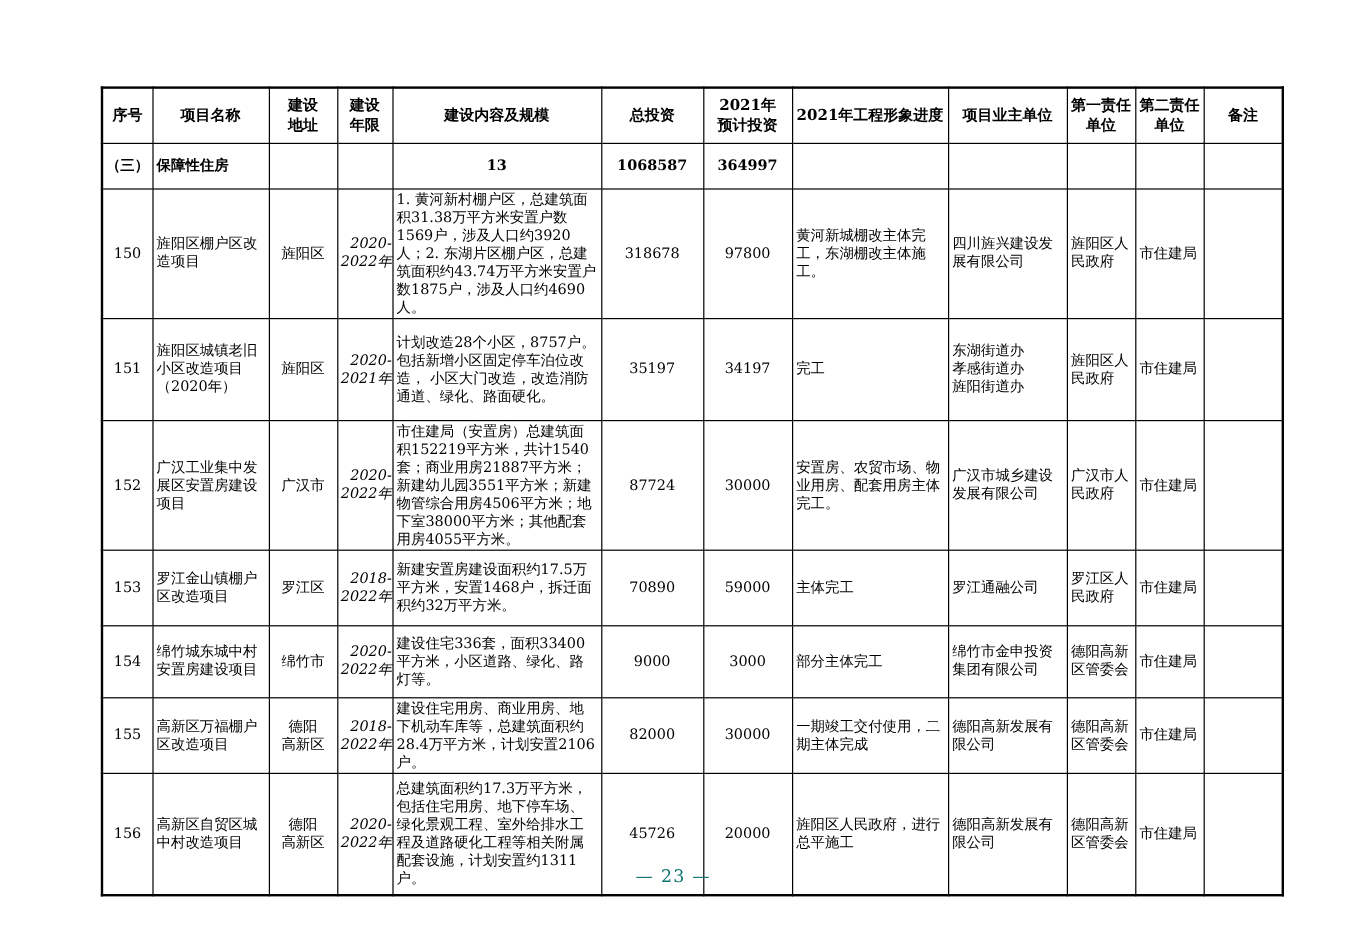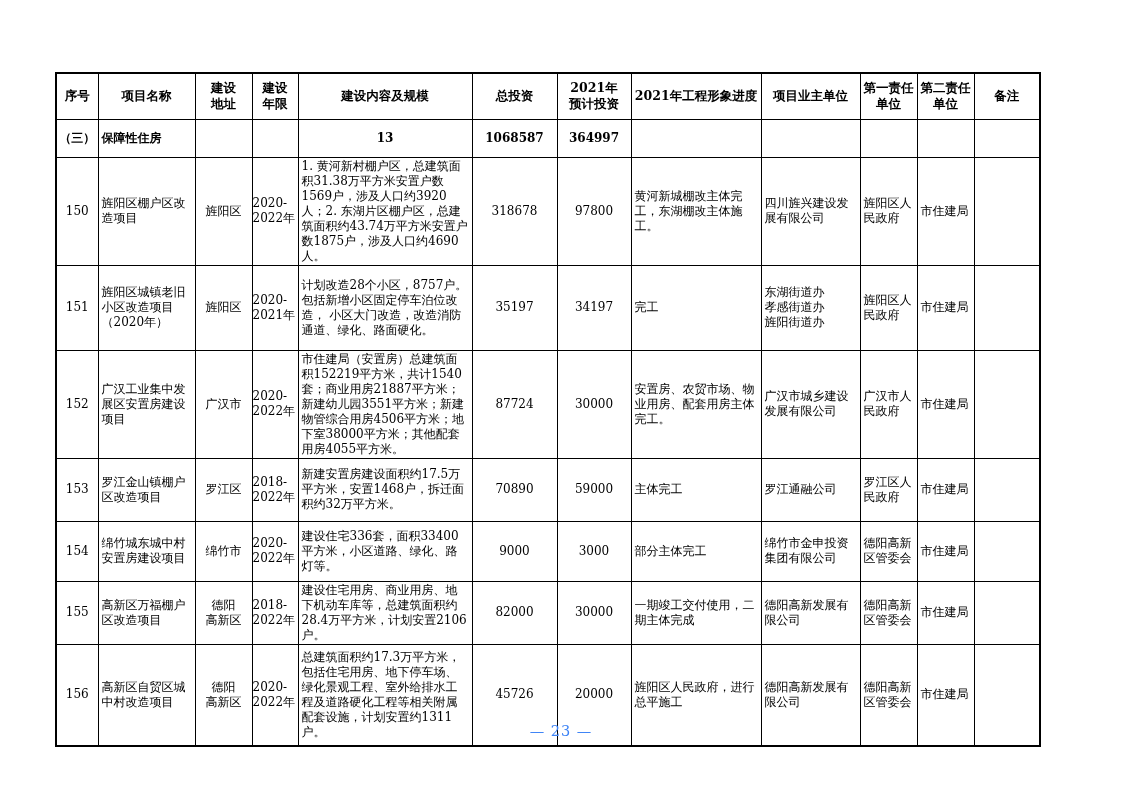--- a/index.html
+++ b/index.html
@@ -11,21 +11,21 @@
     position: relative;
     overflow: hidden;
   }
   .page {
     position: absolute;
     inset: 0;
     background: #ffffff;
   }
   table.projects {
     position: absolute;
-    left: 55px;
+    left: 84px;
     top: 72px;
     width: 984px;
     border-collapse: collapse;
     table-layout: fixed;
     border: 2px solid #000;
   }
   th, td {
     border: 1px solid #000;
     vertical-align: middle;
     white-space: pre-line;
@@ -42,32 +42,32 @@
   td {
     font-size: 12px;
     line-height: 15px;
     text-align: left;
     padding: 1px 3px;
   }
   td:nth-child(1), td:nth-child(3), td:nth-child(6), td:nth-child(7) {
     text-align: center;
     padding: 1px 1px;
   }
-  td:nth-child(4) { text-align: left; padding: 1px 0; }
+  td:nth-child(4) { text-align: right; padding: 1px 0; font-style: italic; }
   tr.section-row td { font-weight: bold; }
   tr.section-row td:nth-child(5) { text-align: center; margin-top: 24px; }
   .footer-pagenum {
     position: absolute;
     left: 0;
     top: 723px;
     width: 100%;
     text-align: center;
     font-size: 14.5px;
     letter-spacing: 1px;
-    color: #3b82f6;
+    color: #0f766e;
   }
 </style>
 </head>
 <body>
 
 <div class="page">
   <table class="projects">
     <colgroup>
         <col style="width: 42px;">
         <col style="width: 97px;">

